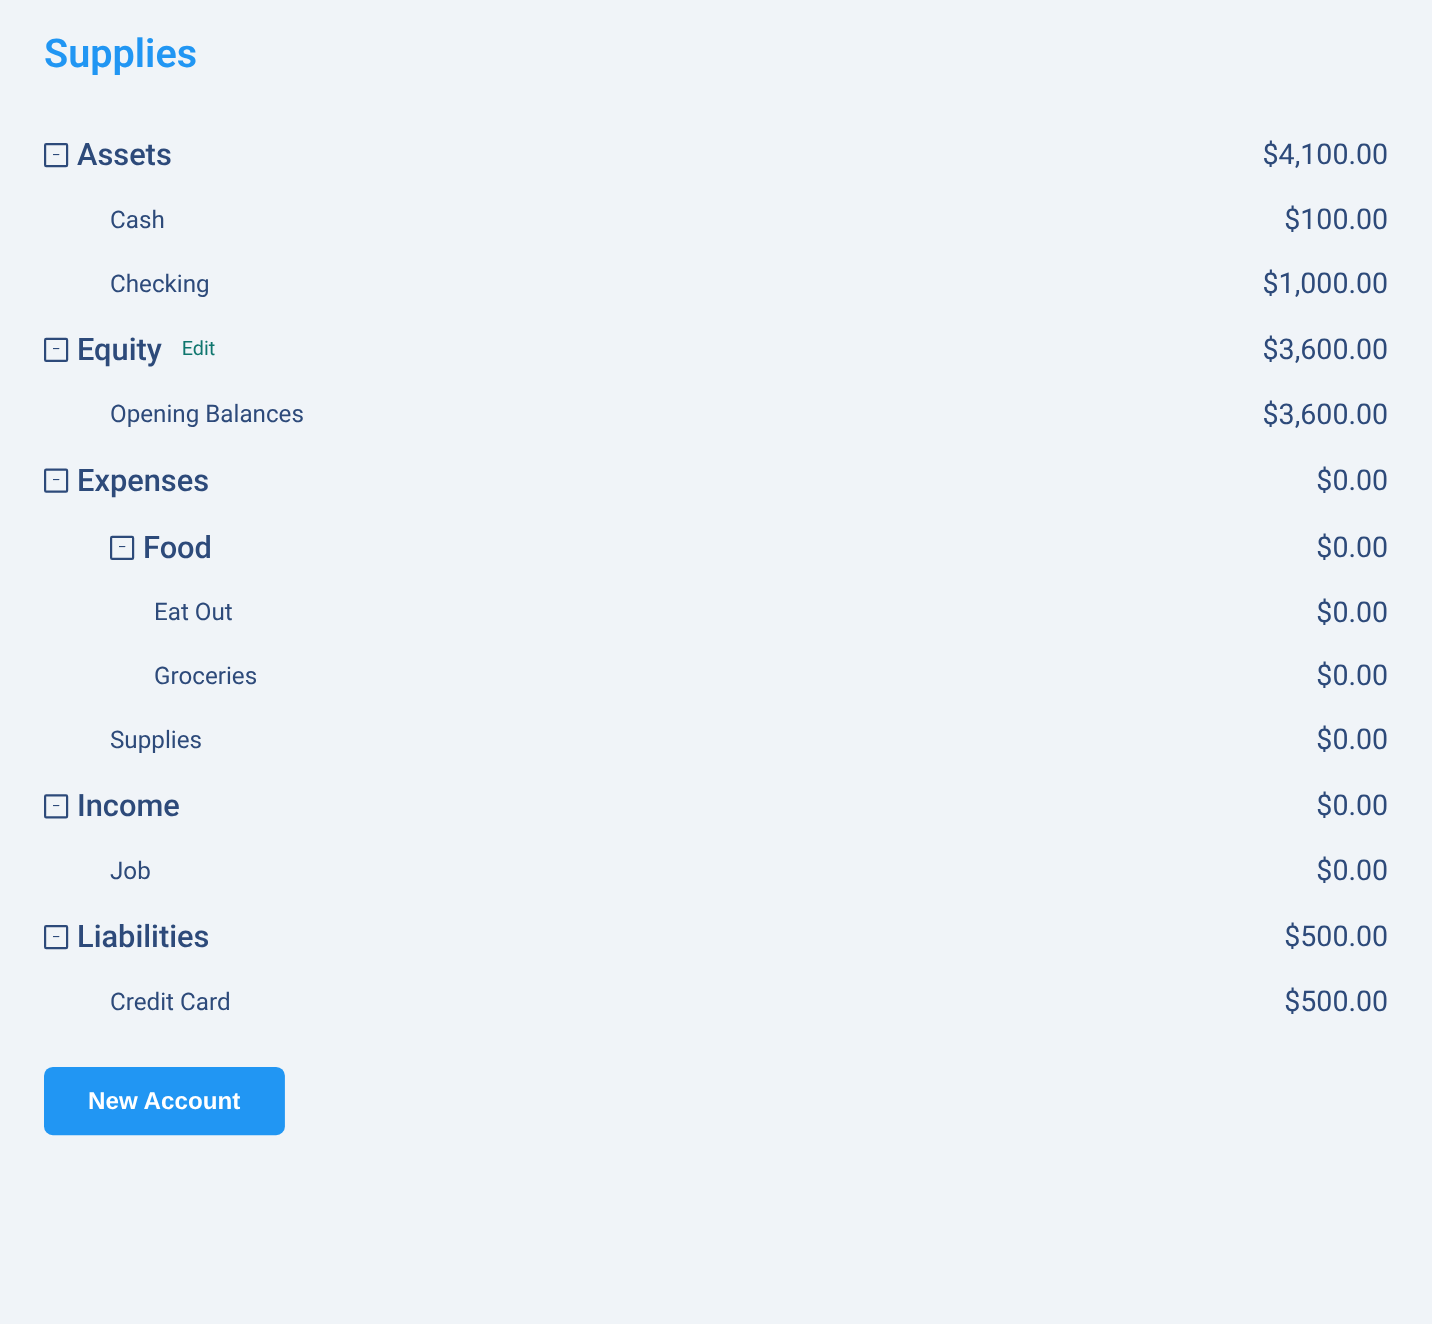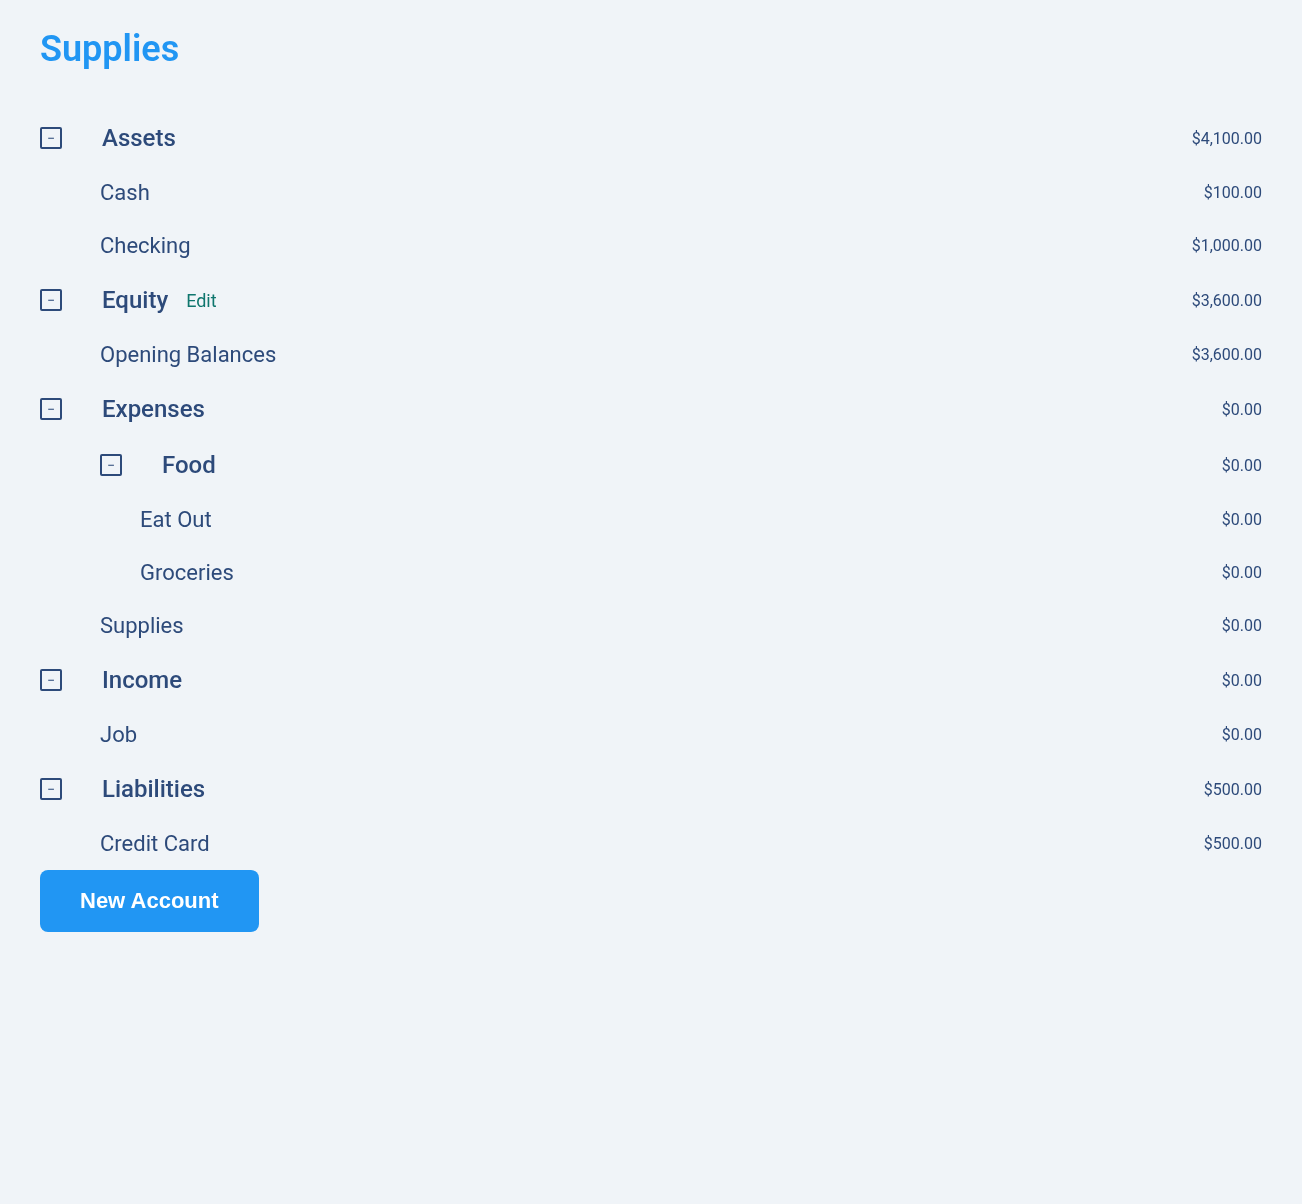--- a/index.html
+++ b/index.html
@@ -44,32 +44,31 @@
       align-items: center;
       gap: 8px;
     }
 
     .account-name {
       font-size: 22px;
       color: #2d4a7a;
     }
 
     .account-name.category {
-      font-size: 24px;
+      font-size: 28px;
       font-weight: 500;
-      margin-left: 32px;
     }
 
     .account-name.subcategory {
       font-size: 22px;
       font-weight: 400;
     }
 
     .account-amount {
-      font-size: 16px;
+      font-size: 26px;
       color: #2d4a7a;
       text-align: center;
     }
 
     .collapse-icon {
       display: inline-flex;
       align-items: center;
       justify-content: center;
       width: 22px;
       height: 22px;
@@ -92,20 +91,21 @@
     .new-account-btn {
       display: inline-block;
       background-color: #2196f3;
       color: #ffffff;
       font-size: 22px;
       font-weight: 600;
       padding: 18px 40px;
       border-radius: 8px;
       border: none;
       cursor: pointer;
+      margin-top: 30px;
     }
   </style>
 </head>
 <body>
 
 <div class="page-container">
   <h1 class="page-title">Supplies</h1>
 
   <div class="accounts-list" id="accounts-list">
 

